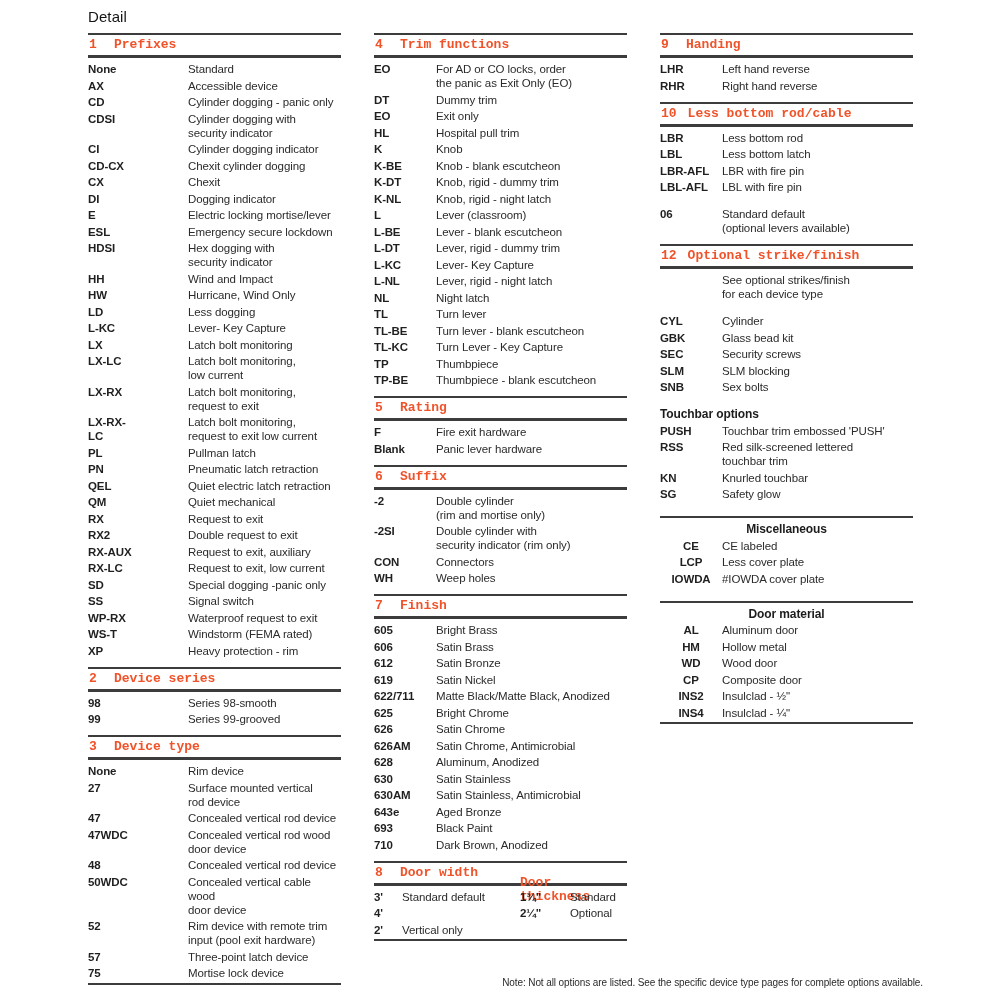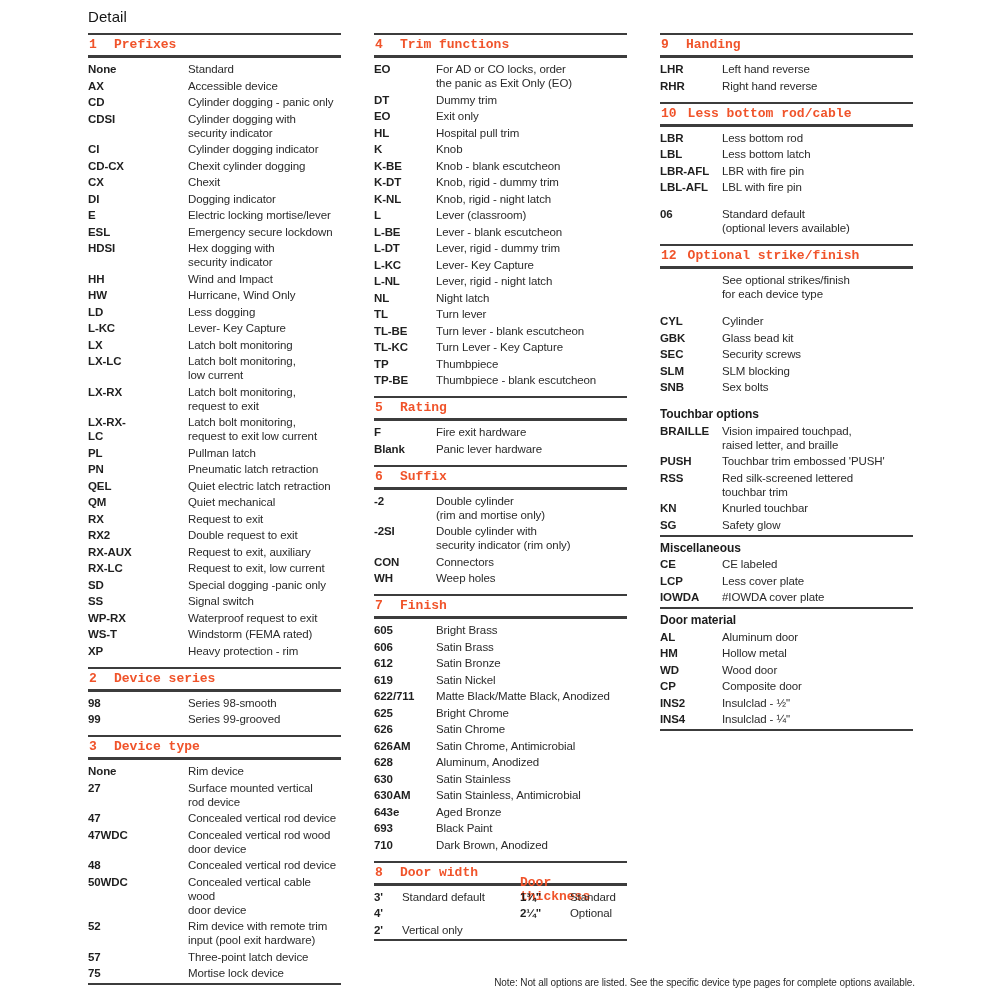--- a/index.html
+++ b/index.html
@@ -31,29 +31,29 @@
   }
   .sec-head .num{display:inline-block;min-width:14px;margin-right:11px;}
   .sec-head .ttl2{position:absolute;left:146px;top:3px;margin-top:10px;}
   .sec-body{padding-top:4px;position:relative;}
   .entry{display:flex;margin-bottom:2.5px;font-size:11.5px;line-height:14px;letter-spacing:-0.1px;}
   .code{font-weight:bold;white-space:pre-line;flex:0 0 auto;color:#1f1f1f;}
   .desc{white-space:pre-line;}
   .col1 .entry .code{width:100px;}
   .col2 .entry .code,.col3 .entry .code{width:62px;}
   .grp-heading{font-weight:bold;font-size:12px;line-height:14px;margin-bottom:2.5px;color:#1c1c1c;letter-spacing:-0.1px;}
-  .grp + .grp{border-top:2px solid var(--rule);margin-top:3px;padding-top:4px;}
+  .grp + .grp{border-top:2px solid var(--rule);margin-top:15px;padding-top:4px;text-align:center;}
   .col .sec:last-child > .sec-body{border-bottom:2.5px solid var(--rule);}
   
   .dual .entries{width:146px;}
   .dual .entries .entry .code{width:28px;}
   .entries2{position:absolute;left:146px;top:4px;}
   .entries2 .entry .code{width:50px;}
   .note{
-    position:absolute;top:977px;right:85px;
+    position:absolute;top:977px;right:77px;
     font-size:10px;letter-spacing:-0.1px;color:#2b2b2b;white-space:nowrap;
   }
 </style>
 </head>
 <body>
 
 <div class="title">Detail</div>
 
 <div class="cols">
   <div class="col col1">
@@ -565,25 +565,20 @@
               <span class="desc">Sex bolts</span>
             </div>
           </div>
         </div>
       </section>
       <section class="sec">
         <div class="sec-body">
           <div class="grp">
             <div class="grp-heading">Touchbar options</div>
             <div class="entry">
-              <span class="code">BRAILLE</span>
-              <span class="desc">Vision impaired touchpad,
-raised letter, and braille</span>
-            </div>
-            <div class="entry">
               <span class="code">PUSH</span>
               <span class="desc">Touchbar trim embossed 'PUSH'</span>
             </div>
             <div class="entry">
               <span class="code">RSS</span>
               <span class="desc">Red silk-screened lettered
 touchbar trim</span>
             </div>
             <div class="entry">
               <span class="code">KN</span>

